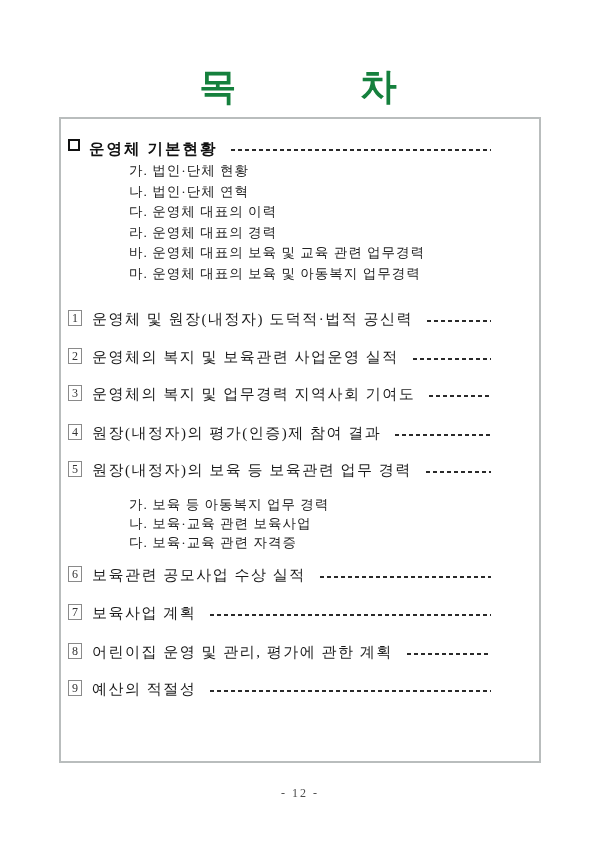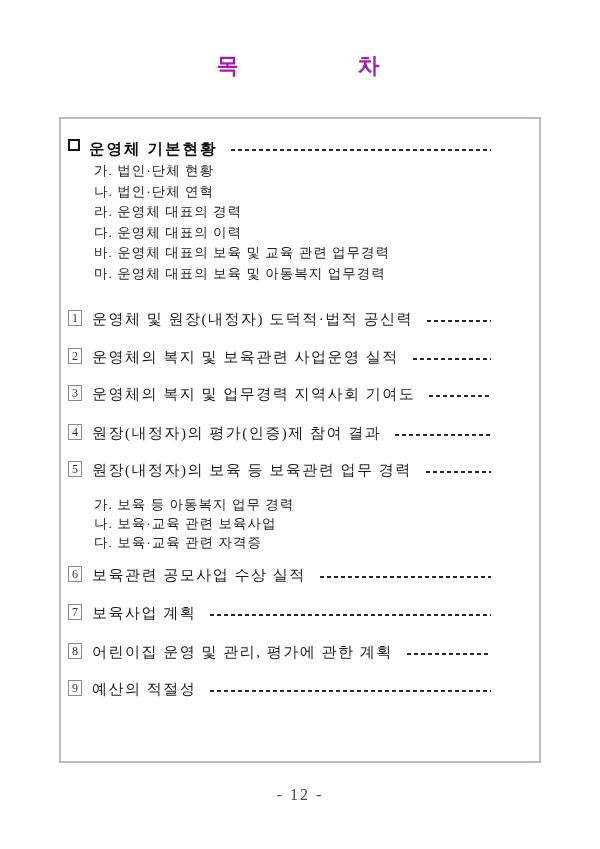--- a/index.html
+++ b/index.html
@@ -8,30 +8,30 @@
     position: relative;
     width: 600px;
     height: 849px;
     background: #ffffff;
     font-family: "Liberation Serif", "DejaVu Serif", serif;
     color: #1c1c1c;
     overflow: hidden;
   }
   .doc-title {
     position: absolute;
-    top: 51px;
+    top: 62px;
     left: 0;
     width: 100%;
     text-align: center;
     font-family: "Liberation Sans", "DejaVu Sans", sans-serif;
     font-weight: 800;
-    font-size: 22px;
+    font-size: 37px;
     letter-spacing: 4px;
     word-spacing: 105px;
-    color: #a21caf;
+    color: #15803d;
   }
   .toc-box {
     position: absolute;
     left: 59px;
     top: 117px;
     width: 482px;
     height: 646px;
     border: 2px solid #b9bdbd;
     padding: 20px 48px 8px 7px;
     overflow: hidden;
@@ -64,20 +64,21 @@
     margin-right: 9px;
     flex: 0 0 auto;
   }
   .sub-list { padding-left: 26px; }
   .sub-item {
     line-height: 20.5px;
     font-size: 13.5px;
     letter-spacing: 1px;
     color: #222;
     white-space: nowrap;
+    margin-left: 35px;
   }
   .section-block { margin-bottom: 26px; }
   .num-item {
     height: 22px;
     font-size: 15px;
     letter-spacing: 1.5px;
     color: #1a1a1a;
   }
   .num-item + .num-item { margin-top: 15px; }
   .numbox {
@@ -102,21 +103,21 @@
   .sub-list-5 .sub-item { line-height: 19px; }
   .mt16 { margin-top: 16px !important; }
   .mt17 { margin-top: 17px !important; }
   .mt22 { margin-top: 22px !important; }
   .page-footer {
     position: absolute;
     top: 786px;
     left: 0;
     width: 100%;
     text-align: center;
-    font-size: 16px;
+    font-size: 12px;
     letter-spacing: 2px;
     color: #4a4a4a;
     font-family: "Liberation Serif", "DejaVu Serif", serif;
   }
 </style>
 </head>
 <body>
 
 <div class="page">
 
@@ -126,22 +127,22 @@
 
     <div class="section-block">
       <div class="row section-header">
         <span class="bullet-square"></span>
         <span>운영체 기본현황</span>
         <span class="leader"></span>
       </div>
       <div class="sub-list">
         <div class="sub-item">가. 법인·단체 현황</div>
         <div class="sub-item">나. 법인·단체 연혁</div>
+        <div class="sub-item">다. 운영체 대표의 이력</div>
         <div class="sub-item">라. 운영체 대표의 경력</div>
-        <div class="sub-item">다. 운영체 대표의 이력</div>
         <div class="sub-item">바. 운영체 대표의 보육 및 교육 관련 업무경력</div>
         <div class="sub-item">마. 운영체 대표의 보육 및 아동복지 업무경력</div>
       </div>
     </div>
 
     <div class="row num-item">
       <span class="numbox">1</span>
       <span>운영체 및 원장(내정자) 도덕적·법적 공신력</span>
       <span class="leader"></span>
     </div>

